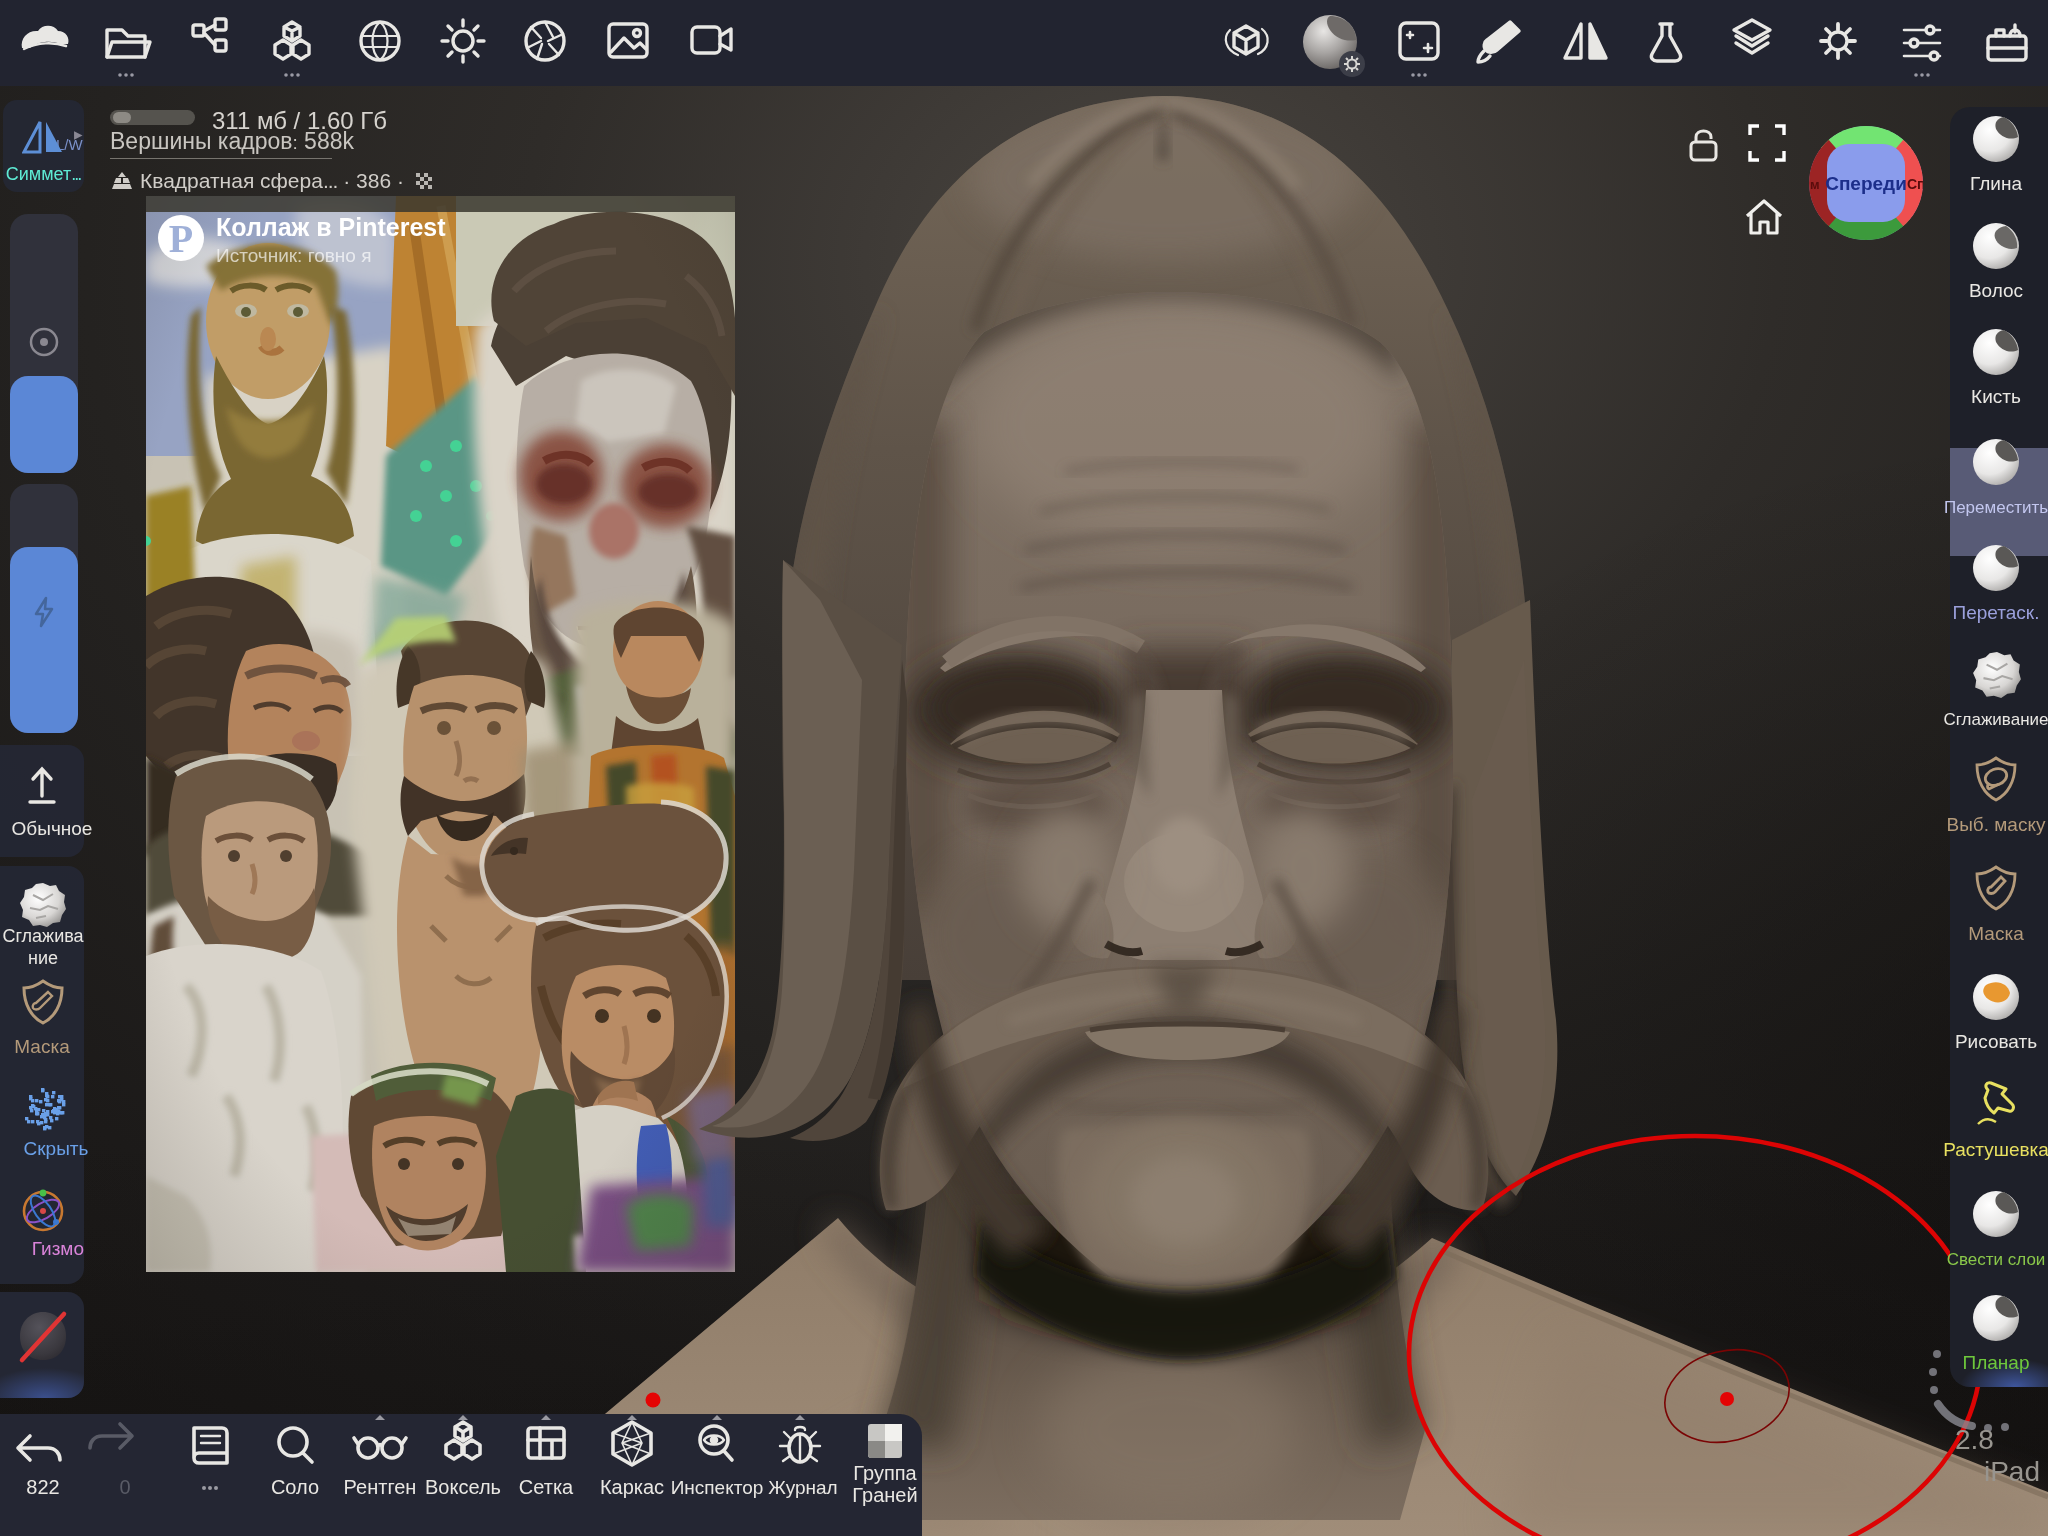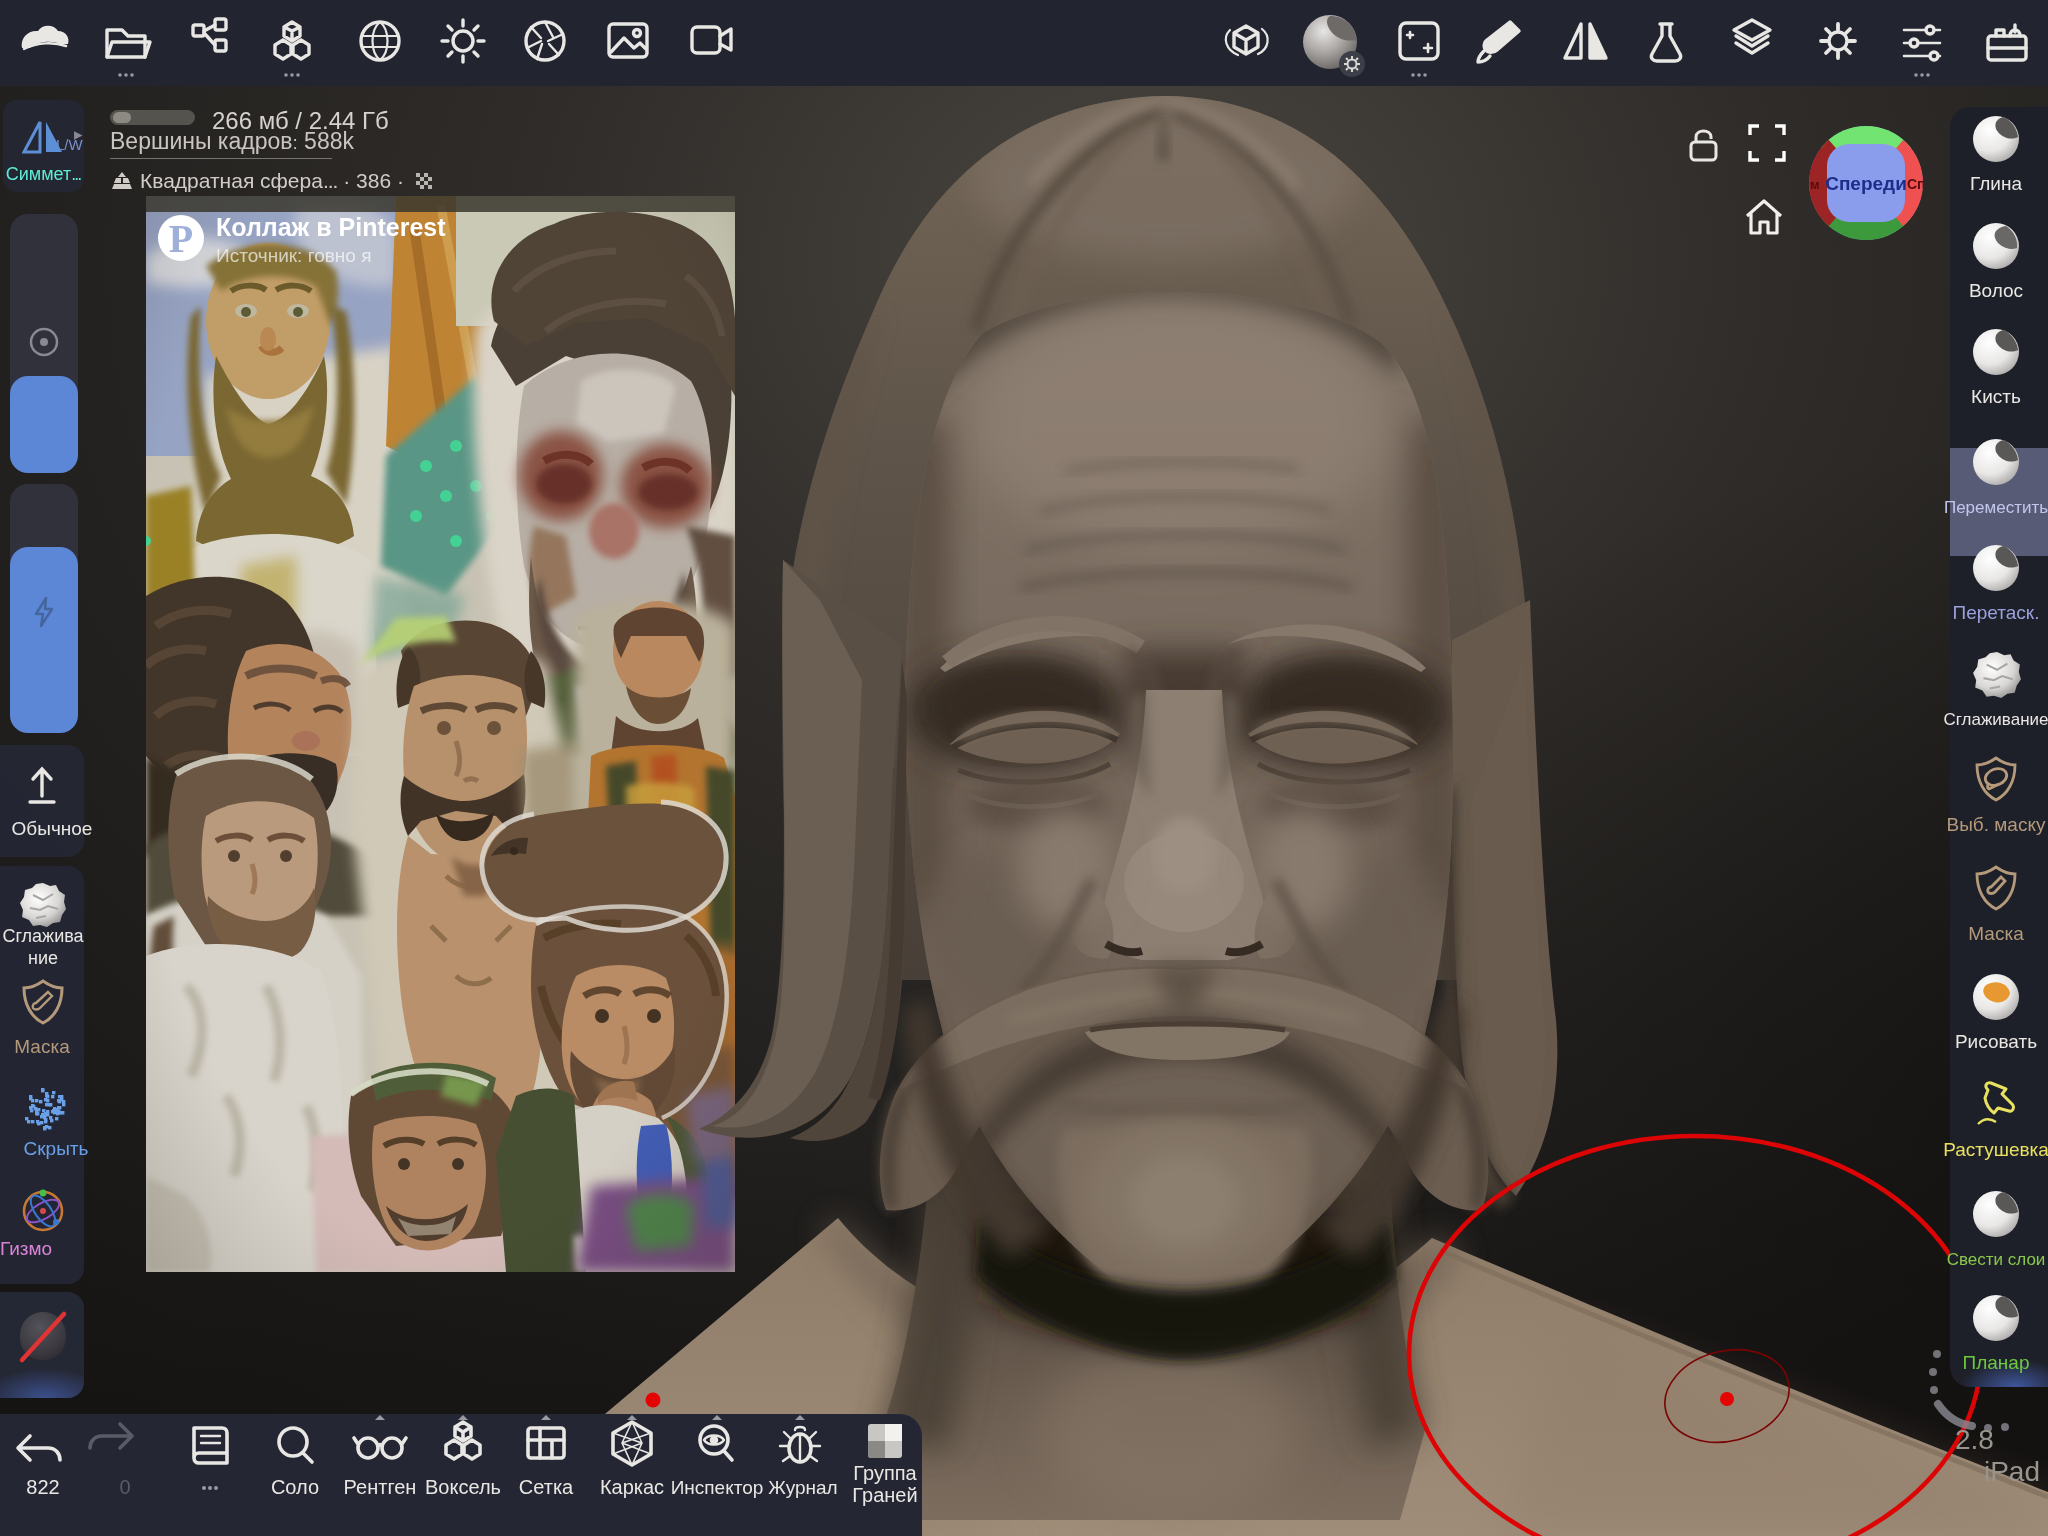--- a/index.html
+++ b/index.html
@@ -461,21 +461,21 @@
     </g>
     <g fill="#9a9aa4">
       <circle cx="1916" cy="75" r="1.8"></circle>
       <circle cx="1922" cy="75" r="1.8"></circle>
       <circle cx="1928" cy="75" r="1.8"></circle>
     </g>
   </svg>
 
 <div class="abs" style="left:110px;top:110px;width:85px;height:15px;border-radius:8px;background:#55534e;"></div>
 <div class="abs" style="left:113px;top:112px;width:18px;height:11px;border-radius:6px;background:#8d8a84;"></div>
-<div class="abs" style="left:212px;top:107px;font-size:24px;color:#d6d3ce;">266 мб / 2.44 Гб</div>
+<div class="abs" style="left:212px;top:107px;font-size:24px;color:#d6d3ce;">311 мб / 1.60 Гб</div>
 <div class="abs" style="left:110px;top:128px;font-size:23px;color:#c9c6c1;">Вершины кадров<span style="font-size:19px">:</span>  588k</div>
 <div class="abs" style="left:110px;top:158px;width:222px;height:1px;background:#77746e;"></div>
 <svg class="abs" style="left:110px;top:168px" width="24" height="24">
     <path d="M 12 4 L 16 9 L 8 9 Z M 6 10 L 11 10 L 11 15 L 4 15 Z M 13 10 L 18 10 L 20 15 L 13 15 Z M 4 16 L 20 16 L 22 21 L 2 21 Z" fill="#d0cdc8"></path>
   </svg>
 <div class="abs" style="left:140px;top:169px;font-size:21px;color:#d0cdc8;">Квадратная сфера<span style="letter-spacing:-1px">...</span> · 386 ·</div>
 <svg class="abs" style="left:414px;top:171px" width="20" height="20">
     <g fill="#b8b5b0">
       <rect x="2" y="2" width="4" height="4"></rect>
       <rect x="10" y="2" width="4" height="4"></rect>
@@ -612,21 +612,21 @@
   </svg>
 <div class="abs" style="left:0px;top:1138px;width:84px;text-align:center;font-size:19px;color:#6aa0e8;padding-left:14px;">Скрыть</div>
 <svg class="abs" style="left:20px;top:1188px" width="46" height="46" viewBox="0 0 46 46">
  <circle cx="23" cy="23" r="19" fill="none" stroke="#c87830" stroke-width="2.6"></circle>
  <ellipse cx="23" cy="23" rx="18" ry="8" fill="none" stroke="#8a52c8" stroke-width="2" transform="rotate(-30 23 23)"></ellipse>
  <ellipse cx="23" cy="23" rx="18" ry="8" fill="none" stroke="#3a78d0" stroke-width="2" transform="rotate(55 23 23)"></ellipse>
  <circle cx="23" cy="5" r="3.4" fill="#48c048"></circle>
     <circle cx="23" cy="23" r="3" fill="#d84848"></circle>
     <circle cx="36" cy="34" r="3" fill="#3a78d0"></circle>
 </svg>
-<div class="abs" style="left:0px;top:1238px;width:84px;text-align:left;font-size:19px;color:#d983d9;">Гизмо</div>
+<div class="abs" style="left:0px;top:1238px;width:84px;text-align:right;font-size:19px;color:#d983d9;">Гизмо</div>
 
 <div class="abs" style="left:0px;top:1292px;width:84px;height:106px;border-radius:0 16px 16px 0;background:#242734;overflow:hidden;">
  <div style="position:absolute;left:-20px;bottom:-30px;width:130px;height:60px;background:radial-gradient(closest-side,#4a6ac899,#4a6ac800);"></div>
 </div>
 <svg class="abs" style="left:14px;top:1306px" width="58" height="62" viewBox="0 0 58 62">
  <defs>
       <radialGradient id="rockG" cx="0.42" cy="0.32" r="0.8">
         <stop offset="0" stop-color="#54525a"></stop>
         <stop offset="0.7" stop-color="#3a383e"></stop>
         <stop offset="1" stop-color="#2a282e"></stop>

